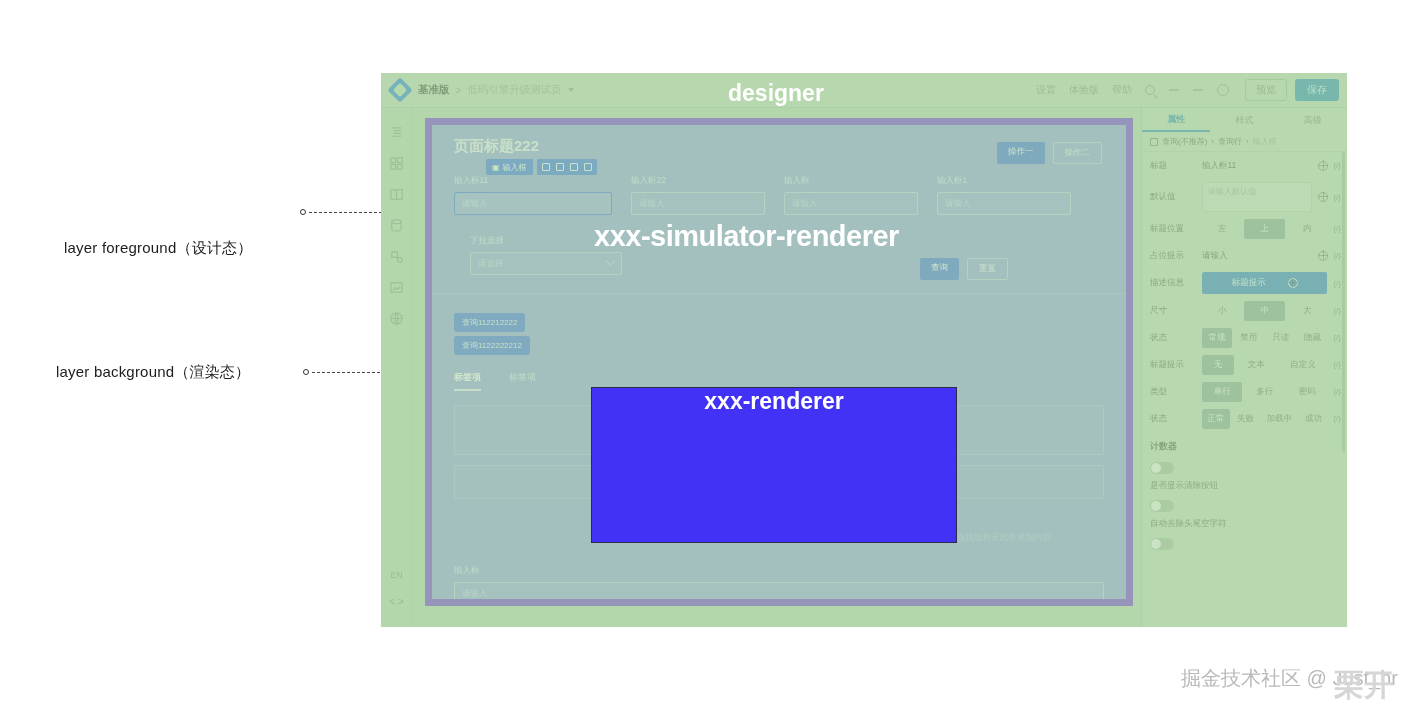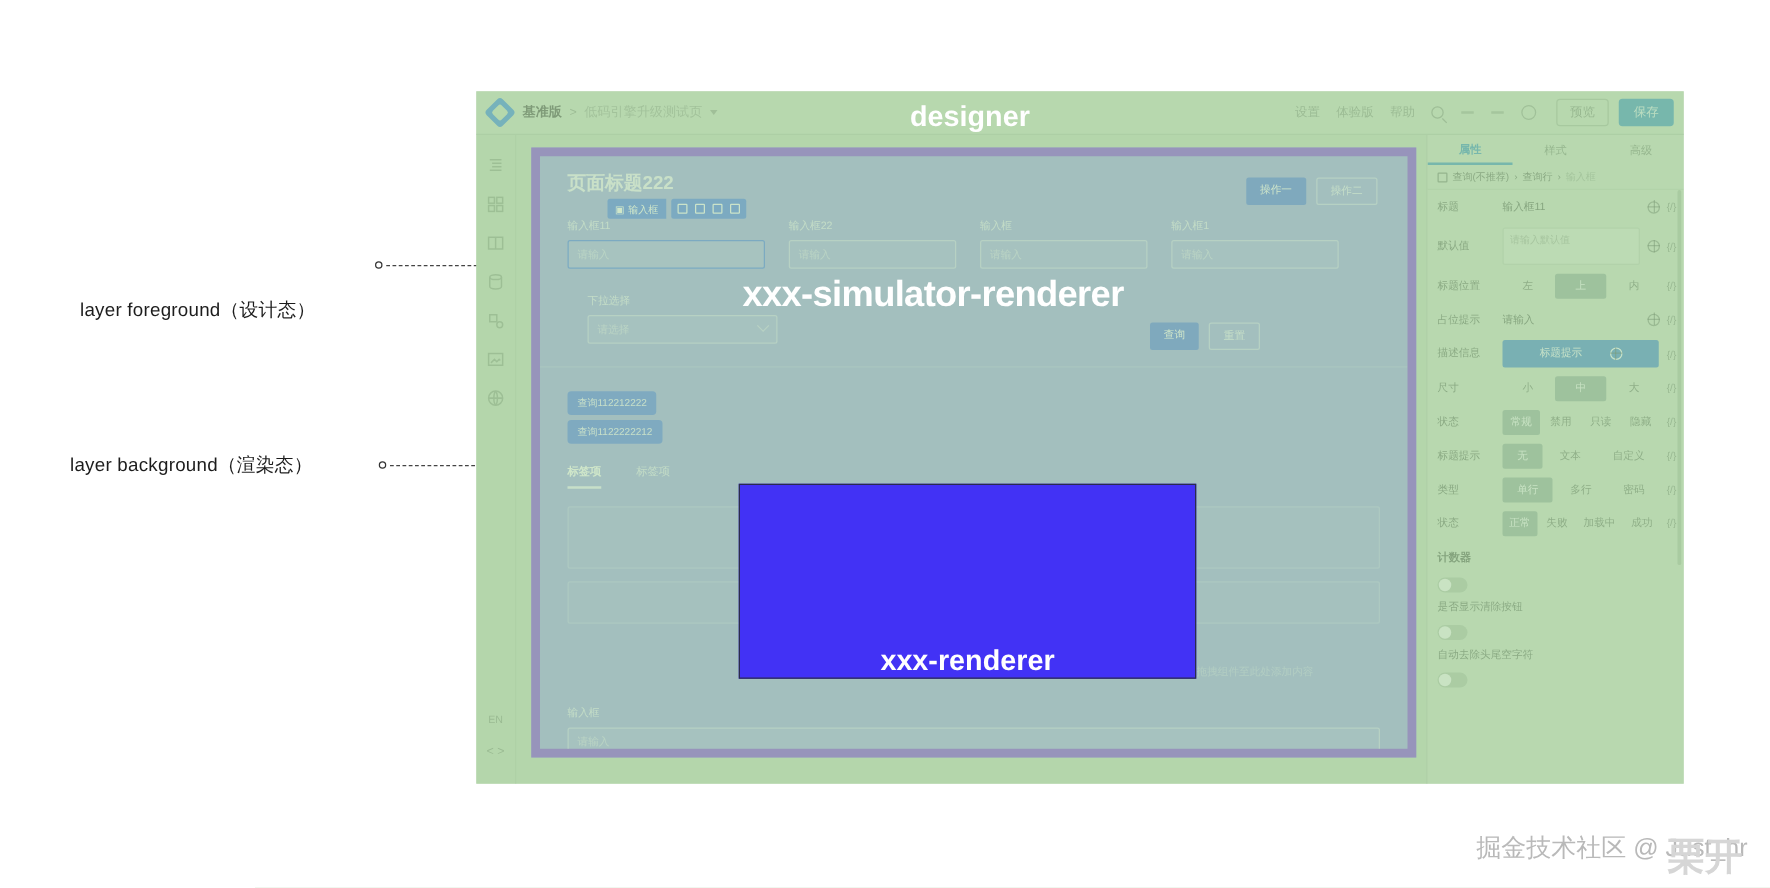--- a/index.html
+++ b/index.html
@@ -274,21 +274,21 @@
     letter-spacing: -.5px;
   }
   .designer-label {
     position:absolute; left: 728px; top: 80px;
     font-size: 23px; font-weight: bold; color:#ffffff;
   }
   .renderer-box {
     position:absolute; left: 591px; top: 387px;
     width: 366px; height: 156px;
     background: #4232f5; border: 1.5px solid #2b2b4e;
-    display:flex; align-items:flex-end; justify-content:center;
+    display:flex; align-items:flex-start; justify-content:center;
   }
   .renderer-box .rl { font-size: 23px; font-weight: bold; color:#fff; }
 
   
   .wm {
     position:absolute; right: 18px; bottom: 18px;
     font-size: 20px; color: #b9b9b9;
     white-space: nowrap;
   }
   .wm2 {

